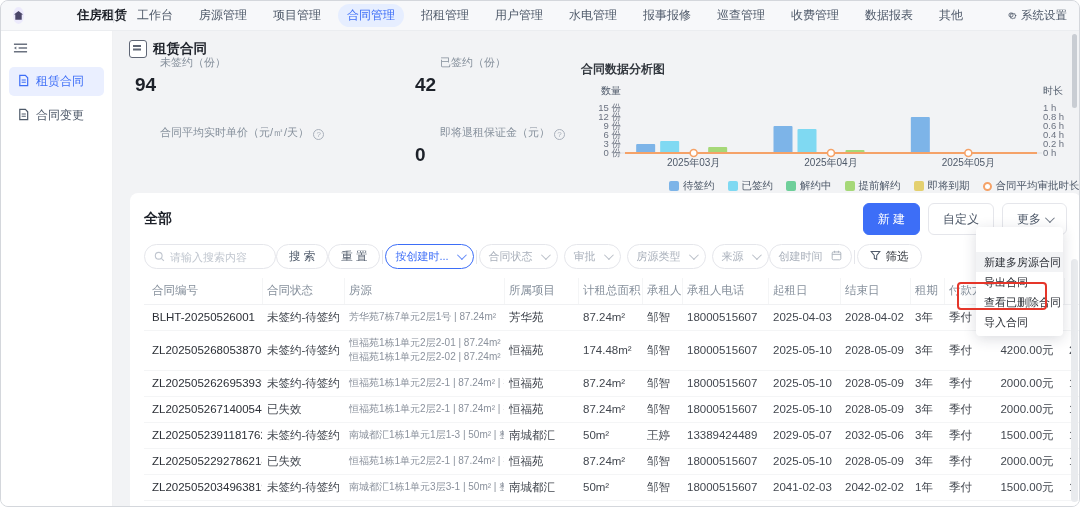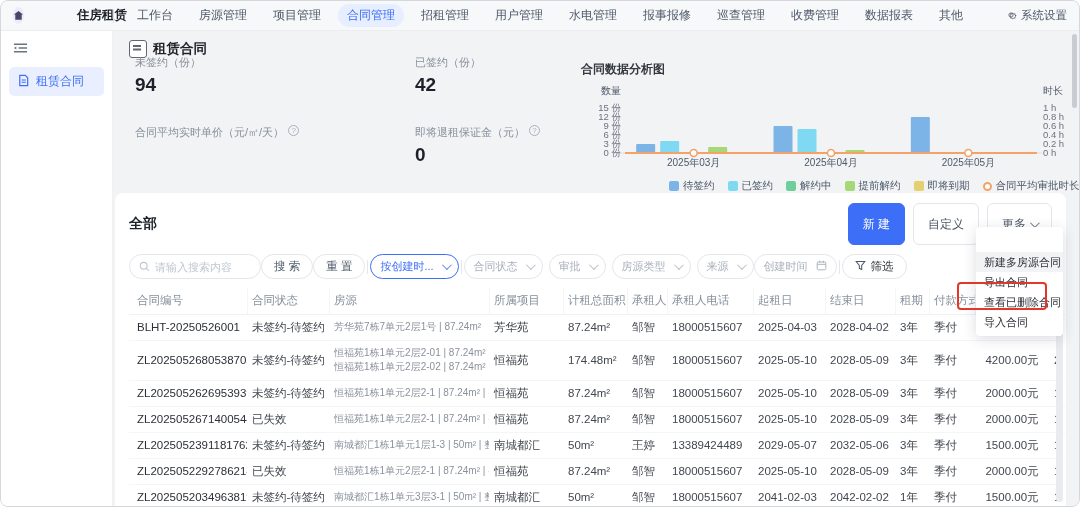--- a/index.html
+++ b/index.html
@@ -24,38 +24,38 @@
   .side-item { display:flex; align-items:center; gap:6px; margin:5px 8px; padding:6px 8px; border-radius:5px; font-size:12px; color:#4e5969; cursor:pointer; white-space:nowrap; }
   .side-item.active { background:#eaefff; color:#3d6ef7; }
   .side-item svg { flex:0 0 auto; }
 
   
   .main { position:absolute; left:112px; top:30px; right:0; bottom:0; background:#f2f3f5; }
   .ov-head { position:absolute; left:16px; top:9px; display:flex; align-items:center; gap:6px; font-size:13.5px; font-weight:bold; color:#1d2129; }
   .ov-doc { width:18px; height:18px; border:1.5px solid #5f6675; border-radius:3px; position:relative; background:#fff; }
   .ov-doc:before { content:""; position:absolute; left:3px; top:4px; width:8px; height:1.5px; background:#5f6675; box-shadow:0 3.5px 0 #5f6675; }
   .stat { position:absolute; }
-  .stat-label { font-size:11px; color:#86909c; display:flex; align-items:flex-start; gap:4px; white-space:nowrap; }
+  .stat-label { font-size:11px; color:#86909c; display:flex; align-items:flex-end; gap:4px; white-space:nowrap;margin-left:25px; }
   .stat-value { margin-top:4px; font-size:19px; font-weight:bold; color:#1d2129; }
   .info-dot { display:inline-flex; width:11px; height:11px; border:1px solid #a9b0bb; border-radius:50%; color:#a9b0bb; font-size:8px; align-items:center; justify-content:center; }
 
   
   .chart-block { position:absolute; left:468px; top:30px; width:506px; }
   .chart-title { font-size:12px; color:#33383f; font-weight:bold; }
   .legend { display:flex; align-items:center; gap:13px; margin:1px 0 0 88px; font-size:10.5px; color:#4e5969; white-space:nowrap; }
   .lg-item { display:flex; align-items:center; gap:4px; }
   .lg-swatch { width:10px; height:10px; border-radius:2px; }
   .lg-circle { width:9px; height:9px; border-radius:50%; border:2px solid #f5a268; background:#fff; }
 
   
-  .card { position:absolute; left:2px; top:162px; width:951px; bottom:0; background:#fff; border-radius:8px 8px 0 0; padding:10px 14px 0; overflow:hidden; }
+  .card { position:absolute; left:17px; top:162px; width:951px; bottom:0; background:#fff; border-radius:8px 8px 0 0; padding:10px 14px 0; overflow:hidden; }
   .card-head { display:flex; align-items:center; justify-content:space-between; }
   .card-title { font-size:14px; font-weight:bold; color:#1d2129; }
   .head-btns { display:flex; align-items:center; gap:8px; }
-  .btn { height:42px; padding:0 14px; border-radius:6px; border:1px solid #e5e6eb; background:#fff; font-size:12px; color:#4e5969; display:flex; align-items:center; gap:4px; cursor:pointer; white-space:nowrap; }
+  .btn { height:32px; padding:0 14px; border-radius:6px; border:1px solid #e5e6eb; background:#fff; font-size:12px; color:#4e5969; display:flex; align-items:center; gap:4px; cursor:pointer; white-space:nowrap; }
   .btn.primary { background:#3d6ef7; border-color:#3d6ef7; color:#fff; }
   .filterbar { display:flex; align-items:center; margin-top:9px; white-space:nowrap; }
   .f-input { display:flex; align-items:center; gap:5px; width:132px; height:25px; border:1px solid #e5e6eb; border-radius:13px; padding:0 9px; color:#c0c6cf; background:#fff; }
   .f-input input { border:none; outline:none; width:100%; font-size:11px; color:#4e5969; background:transparent; }
   .f-input input::placeholder { color:#c0c6cf; }
   .f-btn { height:25px; padding:0 12px; border:1px solid #e5e6eb; border-radius:13px; background:#fff; font-size:11.5px; color:#4e5969; display:flex; align-items:center; cursor:pointer; }
   .f-divider { width:1px; height:14px; background:#e5e6eb; margin:0 2px; }
   .f-select { height:25px; padding:0 9px; border:1px solid #e5e6eb; border-radius:13px; background:#fff; font-size:11px; color:#a9b0bb; display:flex; align-items:center; gap:8px; cursor:pointer; }
   .f-select.blue { border-color:#3d6ef7; color:#3d6ef7; }
   .chev { width:7px; height:7px; border-right:1.3px solid currentColor; border-bottom:1.3px solid currentColor; transform:rotate(45deg) translateY(-2px); opacity:.8; }
@@ -130,20 +130,28 @@
         </svg>
     </div>
     <div>
         <div class="side-item active">
           <span><svg width="13" height="13" viewBox="0 0 14 14">
               <path d="M3 1.5 h6 l2.5 2.5 v8.5 h-8.5 z" fill="none" stroke="currentColor" stroke-width="1.3"></path>
               <line x1="5" y1="6.5" x2="9.5" y2="6.5" stroke="currentColor" stroke-width="1.1"></line>
               <line x1="5" y1="9" x2="9.5" y2="9" stroke="currentColor" stroke-width="1.1"></line>
             </svg></span>
           <span>租赁合同</span>
+        </div>
+        <div class="side-item">
+          <span><svg width="13" height="13" viewBox="0 0 14 14">
+              <path d="M3 1.5 h6 l2.5 2.5 v8.5 h-8.5 z" fill="none" stroke="currentColor" stroke-width="1.3"></path>
+              <line x1="5" y1="6.5" x2="9.5" y2="6.5" stroke="currentColor" stroke-width="1.1"></line>
+              <line x1="5" y1="9" x2="9.5" y2="9" stroke="currentColor" stroke-width="1.1"></line>
+            </svg></span>
+          <span>合同变更</span>
         </div>
       </div>
   </div>
 
   <div class="main">
 
     <div class="ov-head">
       <span class="ov-doc"></span>
       <span>租赁合同</span>
     </div>

